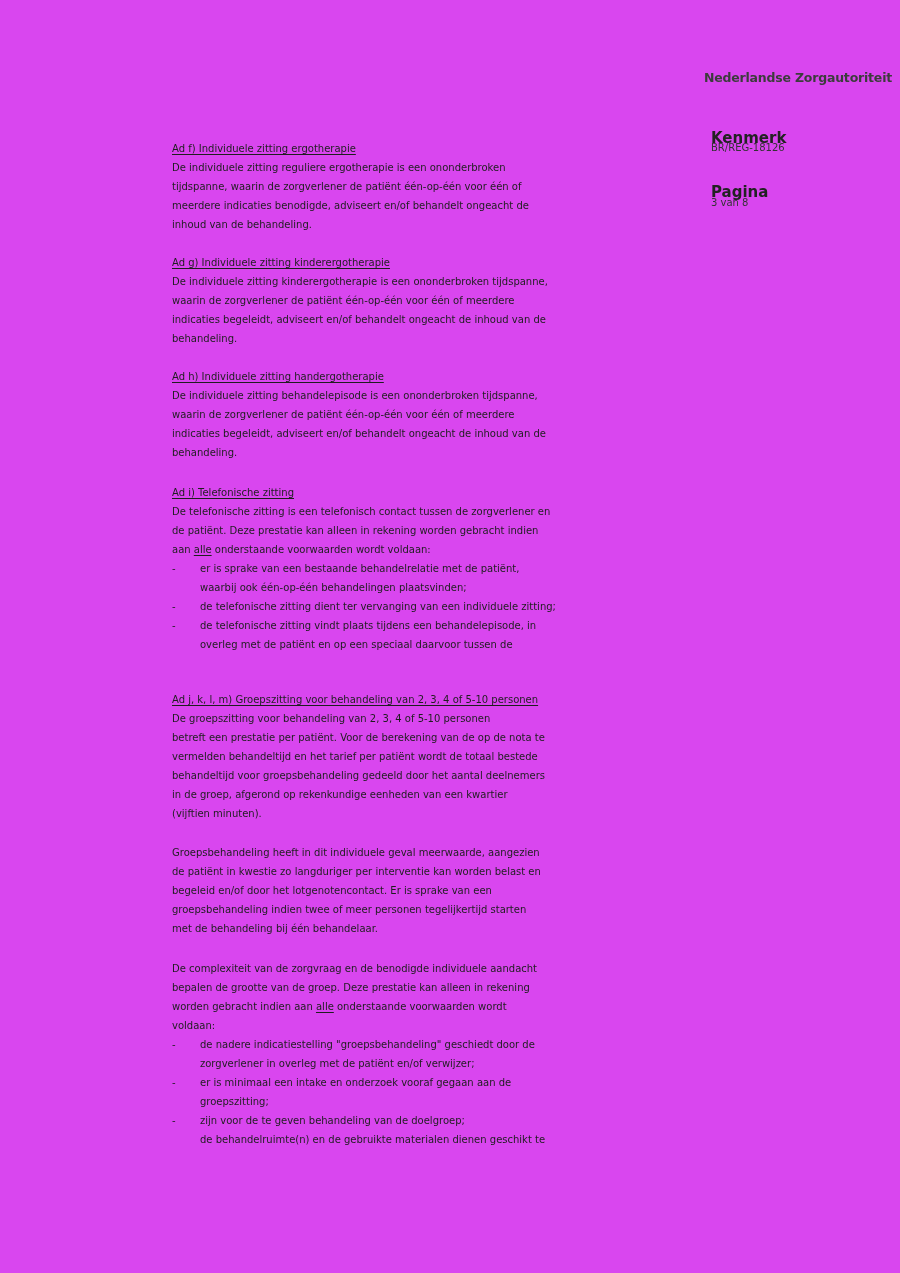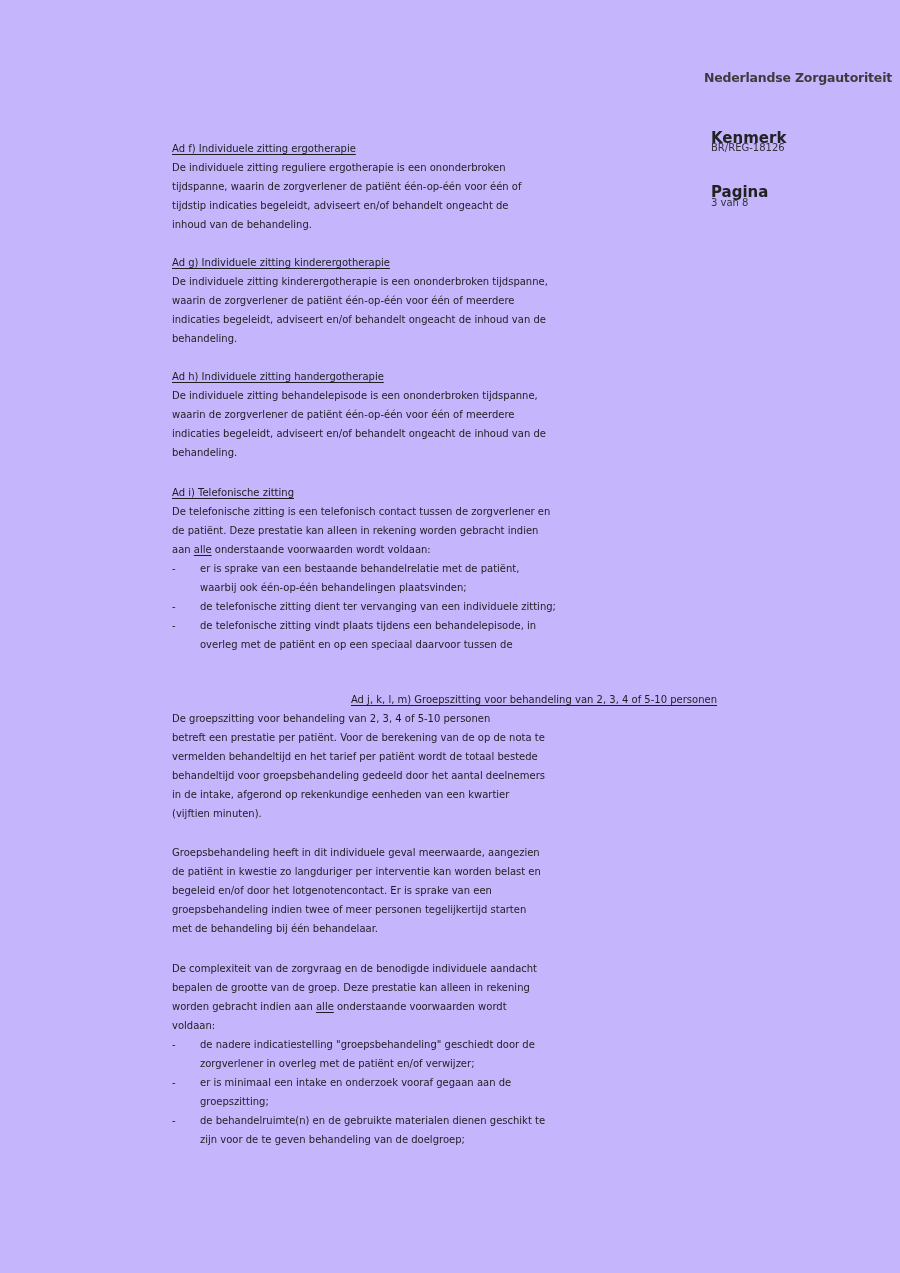--- a/index.html
+++ b/index.html
@@ -12,21 +12,21 @@
     width: 900px;
     height: 1273px;
     position: relative;
     font-family: "DejaVu Sans", "Liberation Sans", sans-serif;
     color: #1e1e1e;
     overflow: hidden;
   }
   .page {
     position: absolute;
     inset: 0;
-    background: #c4b5fd;
+    background: #d946ef;
     padding-left: 16px;
   }
   .logo-wordmark {
     position: absolute;
     left: 704px;
     top: 70px;
     font-size: 12.5px;
     font-weight: 700;
     color: #3c3c3c;
     letter-spacing: -0.2px;
@@ -100,21 +100,21 @@
   <div class="meta-value kenmerk">BR/REG-18126</div>
 
   <div class="meta-label pagina">Pagina</div>
   <div class="meta-value pagina">3 van 8</div>
 
   <div class="doc-body">
       <div class="block heading" style="top: 139px;">Ad f) Individuele zitting ergotherapie</div>
       <div class="block para" style="top: 158px;">
         <div class="line">De individuele zitting reguliere ergotherapie is een ononderbroken</div>
         <div class="line">tijdspanne, waarin de zorgverlener de patiënt één-op-één voor één of</div>
-        <div class="line">tijdstip indicaties begeleidt, adviseert en/of behandelt ongeacht de</div>
+        <div class="line">meerdere indicaties benodigde, adviseert en/of behandelt ongeacht de</div>
         <div class="line">inhoud van de behandeling.</div>
       </div>
       <div class="block heading" style="top: 253px;">Ad g) Individuele zitting kinderergotherapie</div>
       <div class="block para" style="top: 272px;">
         <div class="line">De individuele zitting kinderergotherapie is een ononderbroken tijdspanne,</div>
         <div class="line">waarin de zorgverlener de patiënt één-op-één voor één of meerdere</div>
         <div class="line">indicaties begeleidt, adviseert en/of behandelt ongeacht de inhoud van de</div>
         <div class="line">behandeling.</div>
       </div>
       <div class="block heading" style="top: 367px;">Ad h) Individuele zitting handergotherapie</div>
@@ -145,27 +145,27 @@
           </div>
         </div>
         <div class="bullet-item">
           <span class="dash">-</span>
           <div class="bullet-lines">
             <div class="line">de telefonische zitting vindt plaats tijdens een behandelepisode, in</div>
             <div class="line">overleg met de patiënt en op een speciaal daarvoor tussen de</div>
           </div>
         </div>
       </div>
-      <div class="block heading" style="top: 690px; text-align: right;">Ad j, k, l, m) Groepszitting voor behandeling van 2, 3, 4 of 5-10 personen</div>
+      <div class="block heading" style="top: 690px;">Ad j, k, l, m) Groepszitting voor behandeling van 2, 3, 4 of 5-10 personen</div>
       <div class="block para" style="top: 709px;">
         <div class="line">De groepszitting voor behandeling van 2, 3, 4 of 5-10 personen</div>
         <div class="line">betreft een prestatie per patiënt. Voor de berekening van de op de nota te</div>
         <div class="line">vermelden behandeltijd en het tarief per patiënt wordt de totaal bestede</div>
         <div class="line">behandeltijd voor groepsbehandeling gedeeld door het aantal deelnemers</div>
-        <div class="line">in de intake, afgerond op rekenkundige eenheden van een kwartier</div>
+        <div class="line">in de groep, afgerond op rekenkundige eenheden van een kwartier</div>
         <div class="line">(vijftien minuten).</div>
       </div>
       <div class="block para" style="top: 959px;">
         <div class="line">De complexiteit van de zorgvraag en de benodigde individuele aandacht</div>
         <div class="line">bepalen de grootte van de groep. Deze prestatie kan alleen in rekening</div>
         <div class="line">worden gebracht indien aan <span class="u">alle</span> onderstaande voorwaarden wordt</div>
         <div class="line">voldaan:</div>
       </div>
       <div class="block para" style="top: 843px;">
         <div class="line">Groepsbehandeling heeft in dit individuele geval meerwaarde, aangezien</div>
@@ -185,20 +185,20 @@
         <div class="bullet-item">
           <span class="dash">-</span>
           <div class="bullet-lines">
             <div class="line">er is minimaal een intake en onderzoek vooraf gegaan aan de</div>
             <div class="line">groepszitting;</div>
           </div>
         </div>
         <div class="bullet-item">
           <span class="dash">-</span>
           <div class="bullet-lines">
+            <div class="line">zijn voor de te geven behandeling van de doelgroep;</div>
             <div class="line">de behandelruimte(n) en de gebruikte materialen dienen geschikt te</div>
-            <div class="line">zijn voor de te geven behandeling van de doelgroep;</div>
           </div>
         </div>
       </div>
     </div>
 
 </div>
 
 </body></html>

